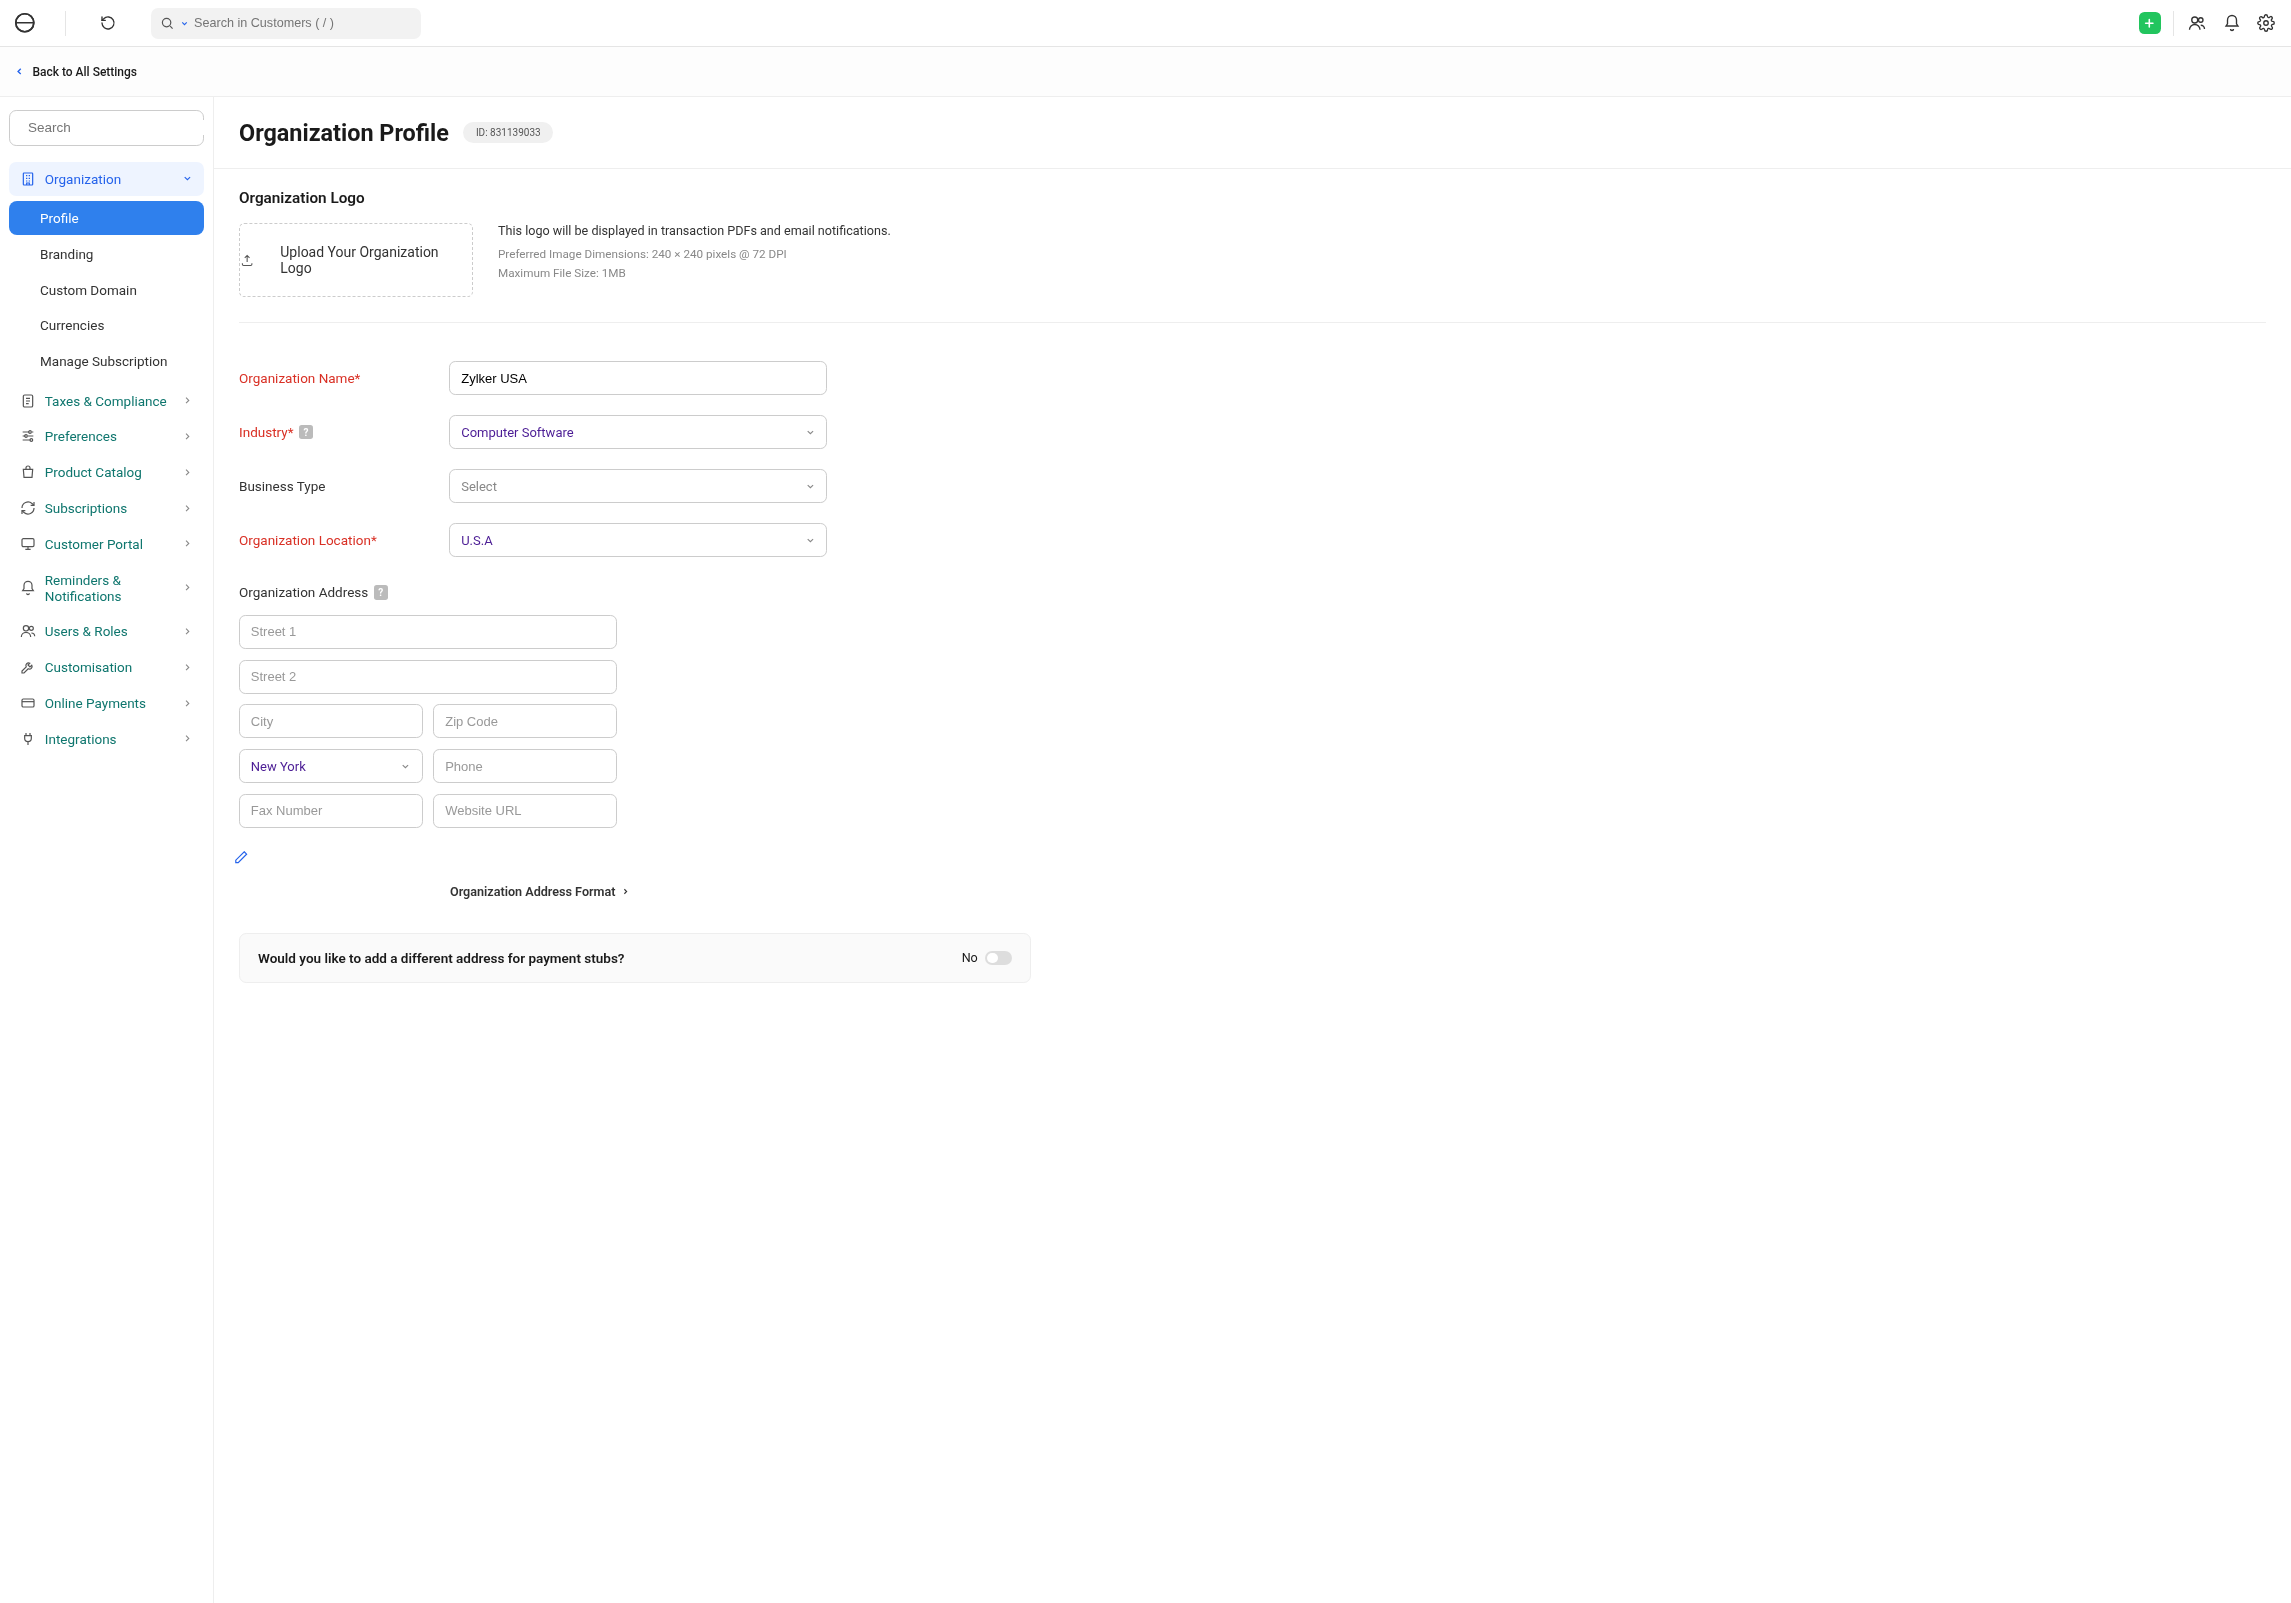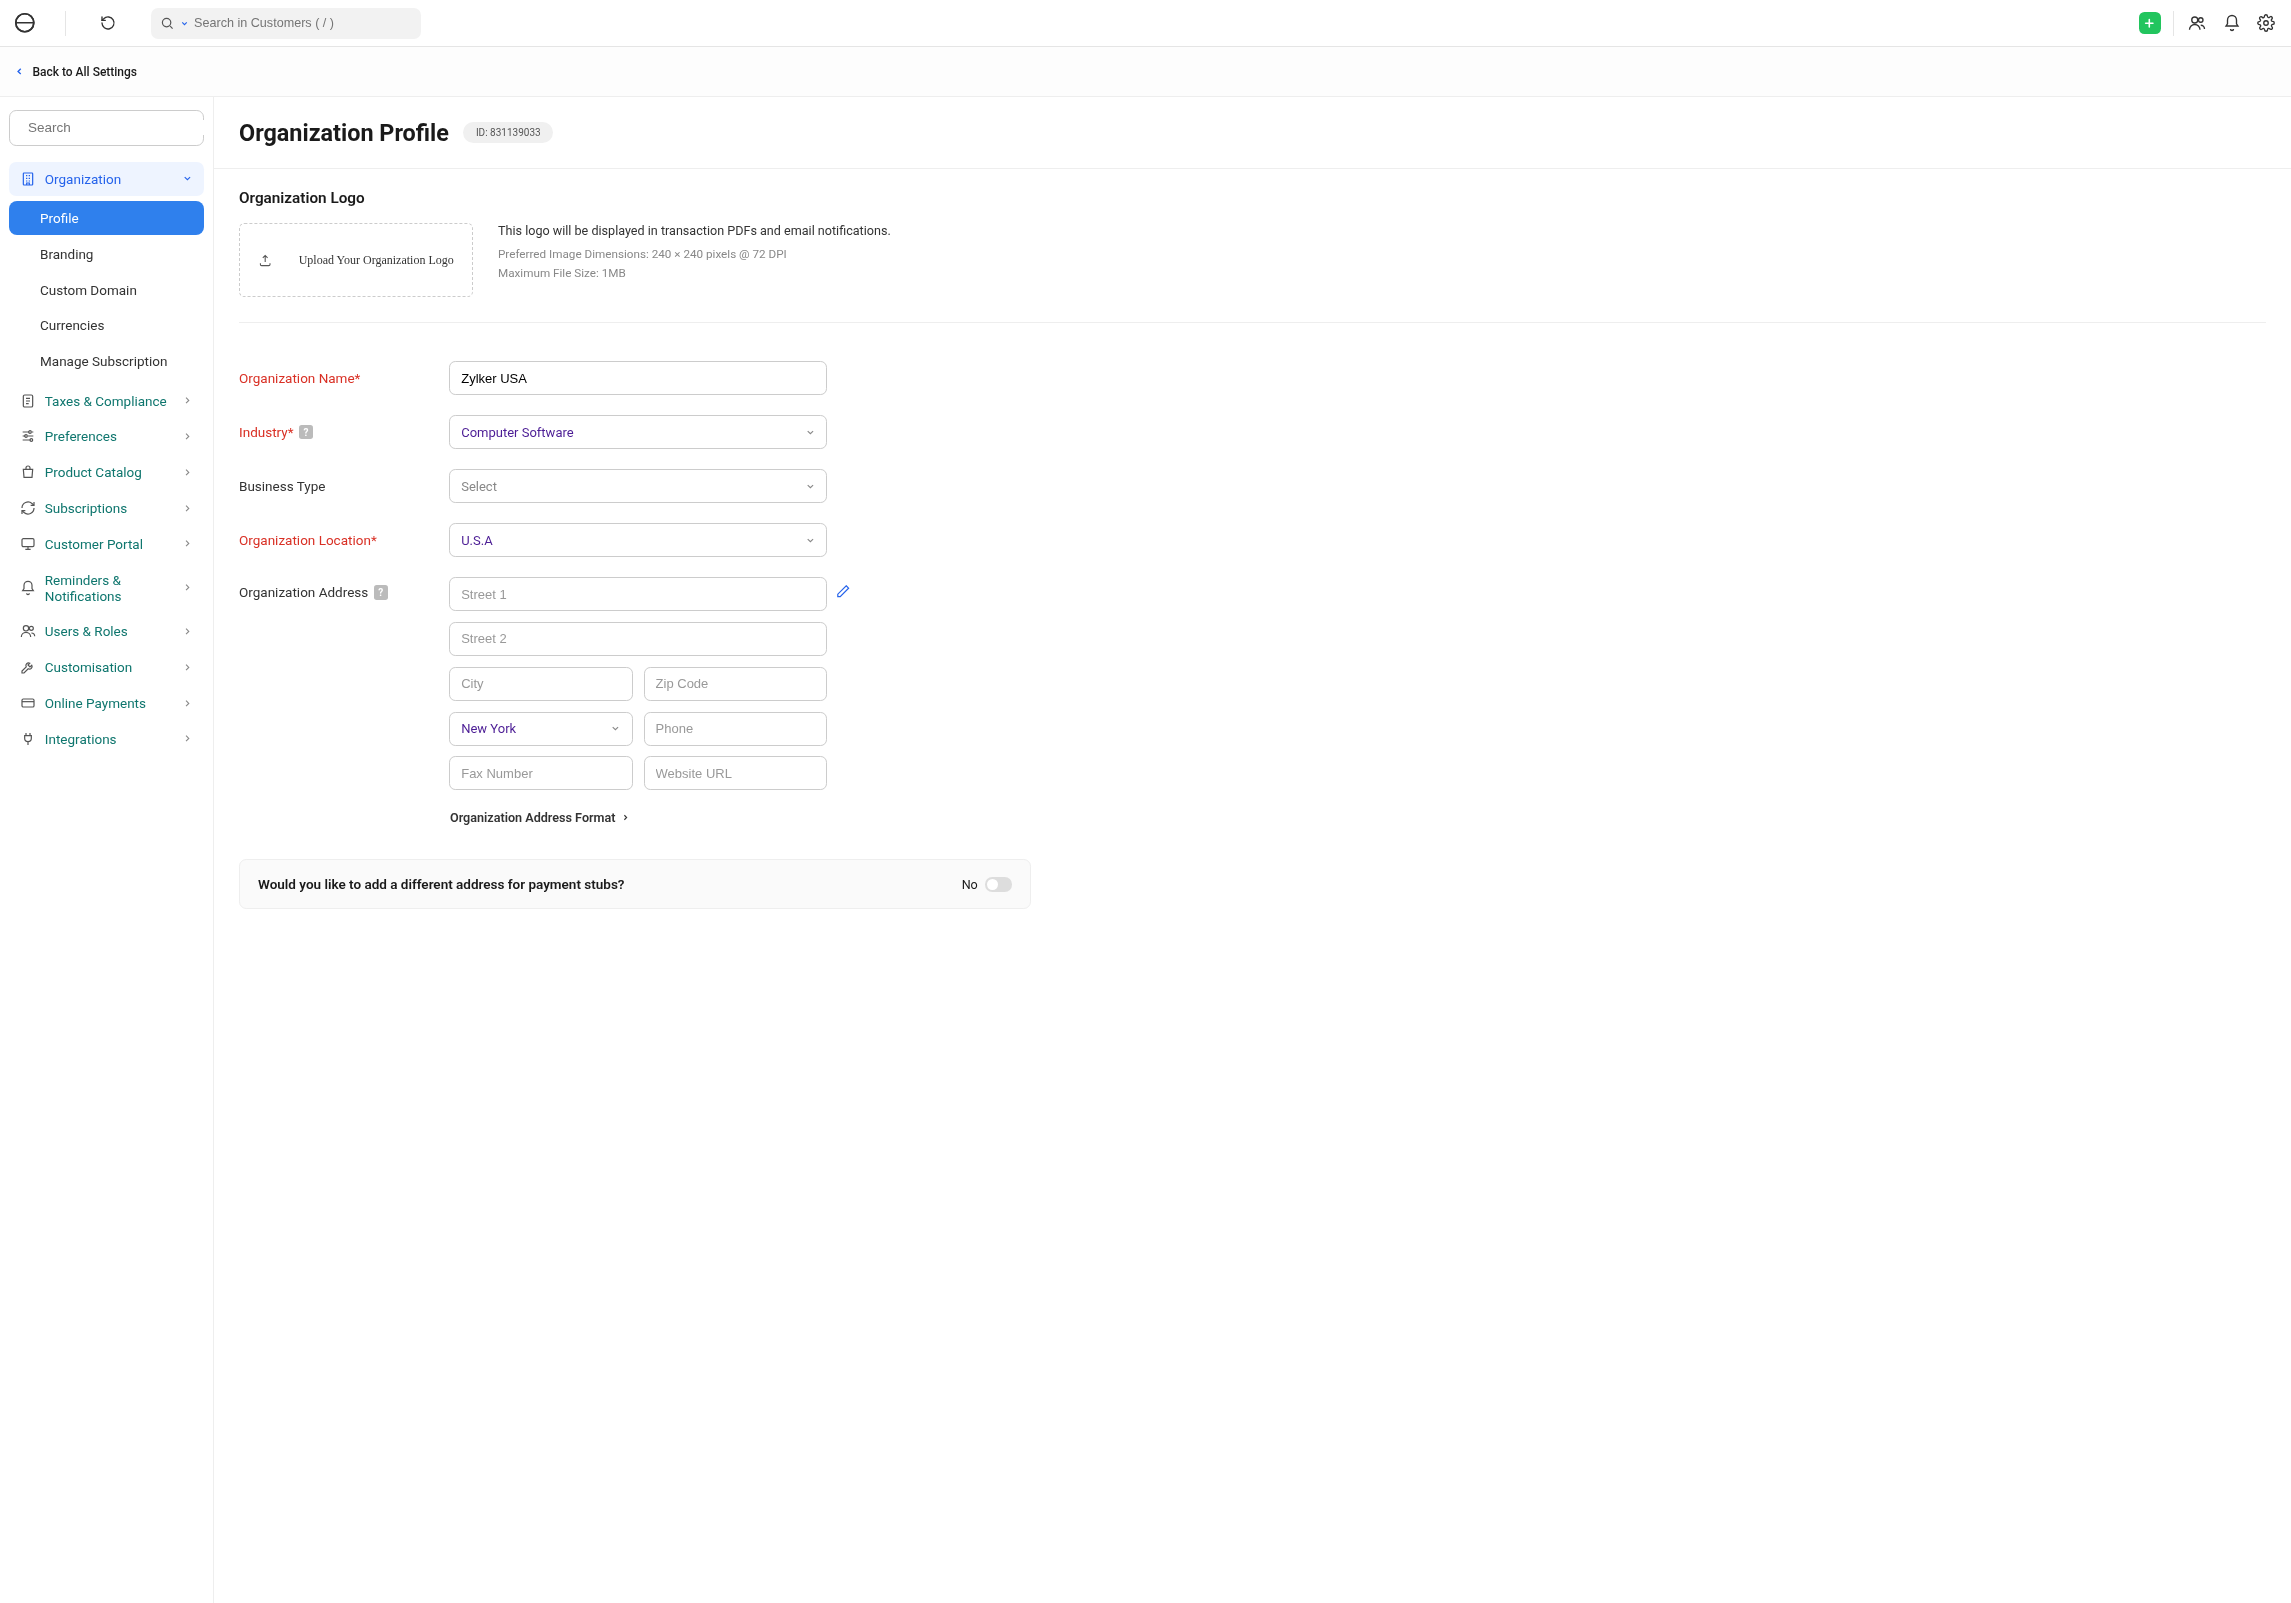--- a/index.html
+++ b/index.html
@@ -43,28 +43,28 @@
 
 .content { flex: 1; overflow-y: auto; }
 .page-head { display: flex; align-items: center; gap: 14.4px; padding: 21.6px 25px; border-bottom: 0.9px solid #eee; }
 .page-title { font-size: 23.4px; font-weight: 700; }
 .id-pill { background: #f0f0f0; color: #555; padding: 5.4px 12.6px; border-radius: 18px; font-size: 10px; }
 
 .section { padding: 20px 25px; }
 .section-title { font-size: 15.3px; font-weight: 600; margin-bottom: 16px; }
 
 .logo-row { display: flex; gap: 25px; align-items: flex-start; border-bottom: 0.9px solid #eee; padding-bottom: 25px; }
-.upload-box { width: 234px; height: 74px; border: 0.9px dashed #ccc; border-radius: 5.4px; display: flex; align-items: center; justify-content: center; gap: 26px; cursor: pointer; color: #333; font-size: 12px; font-family: Liberation Serif, serif; }
+.upload-box { width: 234px; height: 74px; border: 0.9px dashed #ccc; border-radius: 5.4px; display: flex; align-items: center; justify-content: center; gap: 26px; cursor: pointer; color: #333; font-size: 14px; }
 .logo-info { flex: 1; font-size: 12.6px; }
 .logo-info .desc { color: #333; margin-bottom: 7.2px; }
 .logo-info .hint { color: #888; font-size: 11.7px; line-height: 1.6; }
 
 .form { padding: 18px 25px; max-width: 864px; }
 .form-row { display: flex; align-items: center; margin-bottom: 20px; gap: 14.4px; }
-.form-row.align-top { align-items: flex-start; }
+.form-row.align-top { align-items: flex-start; flex-direction: column; }
 .form-label { width: 196px; font-size: 13.5px; color: #333; display: flex; align-items: center; gap: 5.4px; }
 .form-label.req { color: #d93025; }
 .help-badge { width: 14.4px; height: 14.4px; background: #bbb; color: #fff; border-radius: 2.7px; display: inline-flex; align-items: center; justify-content: center; font-size: 10px; font-weight: 700; }
 .form-control-wrap { width: 378px; }
 .form-input, .form-select { width: 100%; height: 34px; border: 0.9px solid #ccc; border-radius: 6.3px; padding: 0 10.8px; font-size: 13px; background: #fff; outline: none; }
 .form-select { display: flex; align-items: center; justify-content: space-between; cursor: pointer; color: #4c1d95;}
 .form-select.placeholder { color: #888; }
 .form-input::placeholder { color: #999; }
 
 .addr-grid { display: grid; grid-template-columns: 1fr 1fr; gap: 10.8px; }

